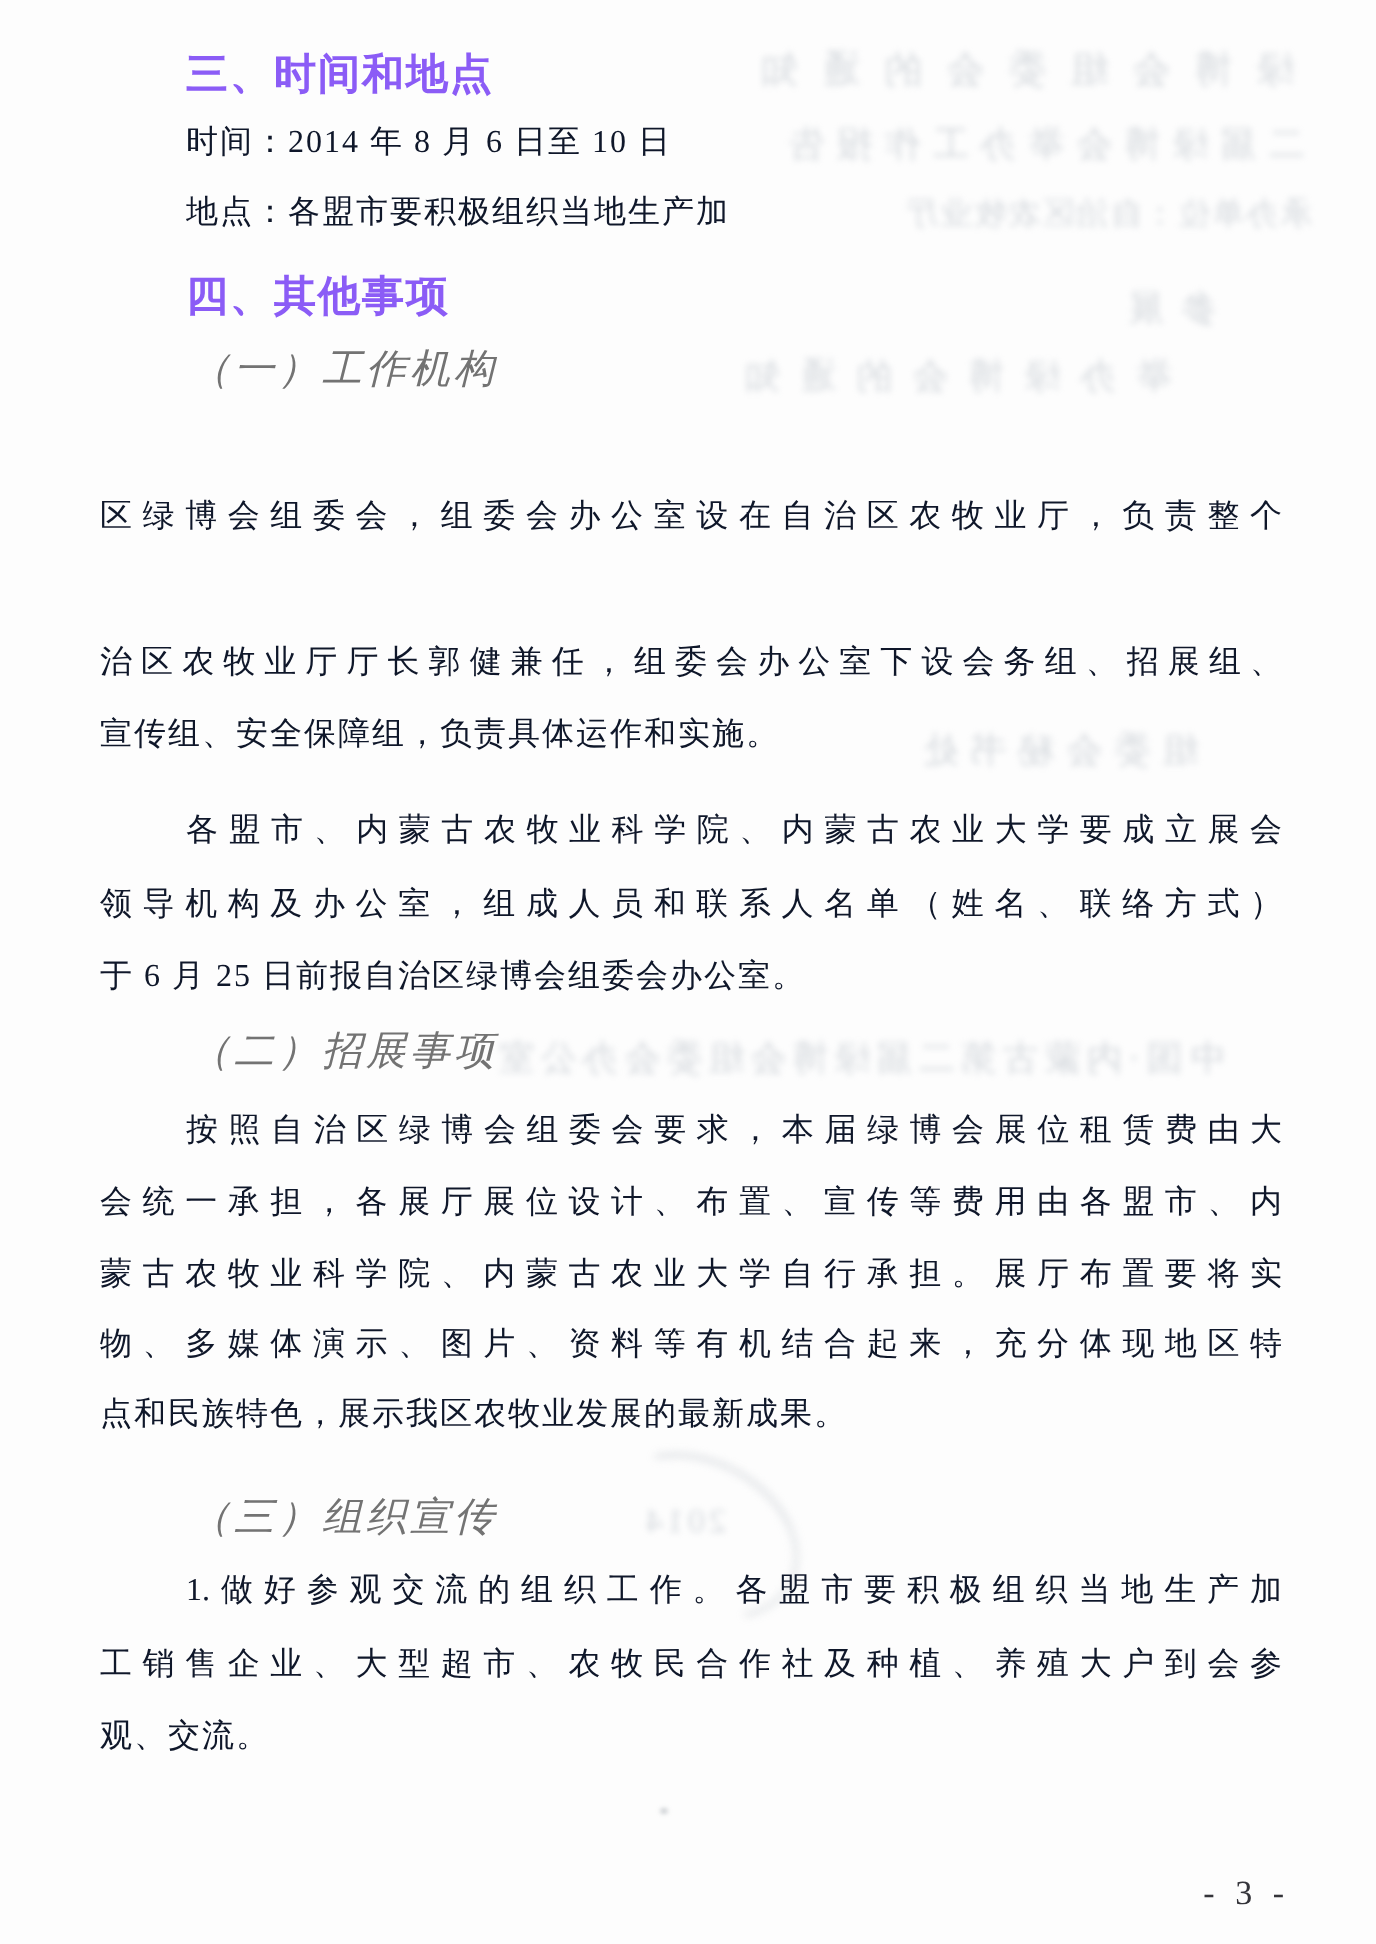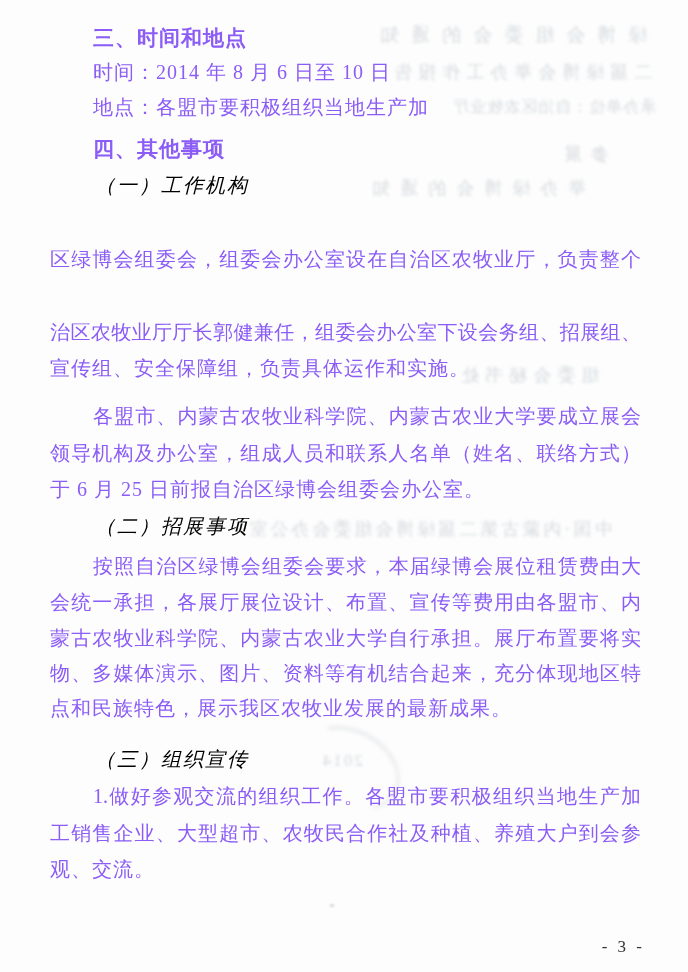--- a/index.html
+++ b/index.html
@@ -8,28 +8,28 @@
     background:#fdfdfd;
     position:relative;
     overflow:hidden;
     font-family:"Liberation Serif","DejaVu Serif",serif;
   }
   .page{position:absolute;inset:0;background:#fdfdfd;overflow:hidden;}
 
   
   .line{
     position:absolute;left:50px;width:591px;height:28px;line-height:28px;
-    font-size:20px;color:#8b5cf6;white-space:nowrap;
+    font-size:16px;color:#0f172a;white-space:nowrap;
     font-family:"Liberation Serif","DejaVu Serif",serif;
   }
   .just{white-space:normal;text-align:justify;text-align-last:justify;}
   .indent{padding-left:43px;box-sizing:border-box;}
   .h{font-weight:700;font-size:21px;color:#8b5cf6;letter-spacing:1px;
      font-family:"Liberation Sans","DejaVu Sans",sans-serif;left:93px;width:548px;}
-  .sub{font-style:italic;font-size:20px;letter-spacing:2px;color:#000000;left:95px;width:546px;}
+  .sub{font-style:italic;font-size:20px;letter-spacing:2px;color:#737373;left:95px;width:546px;}
   .plain{letter-spacing:1px;}
 
   .pageno{
     position:absolute;top:936px;right:43px;height:22px;line-height:22px;
     font-size:17px;letter-spacing:3px;color:#34343a;
     font-family:"Liberation Serif","DejaVu Serif",serif;
   }
 
   
   .ghost{

